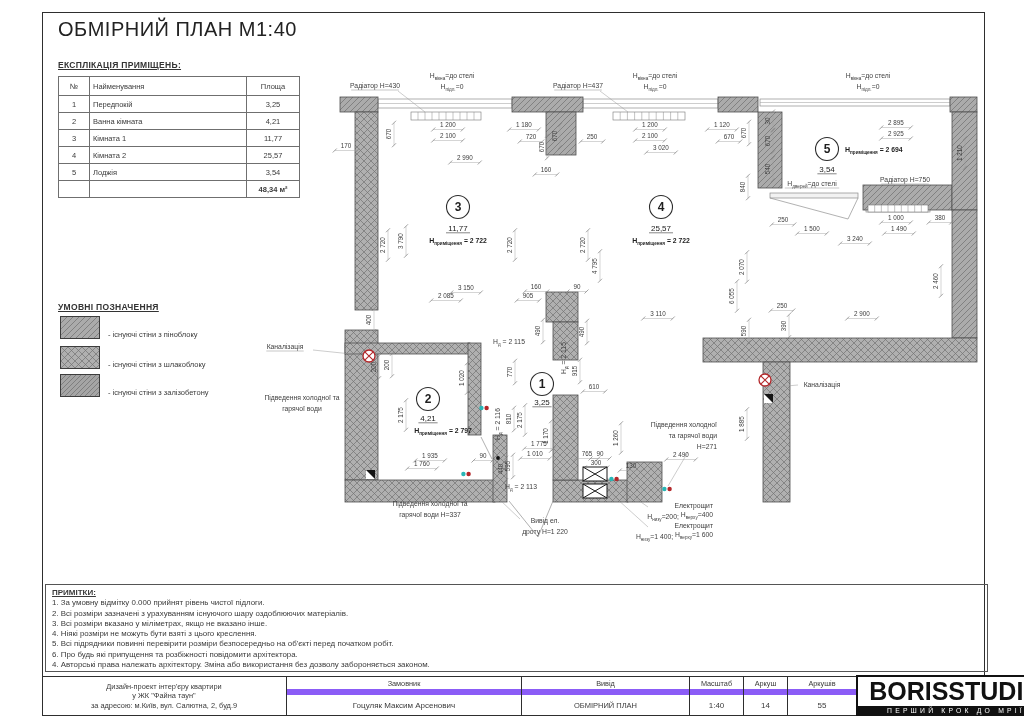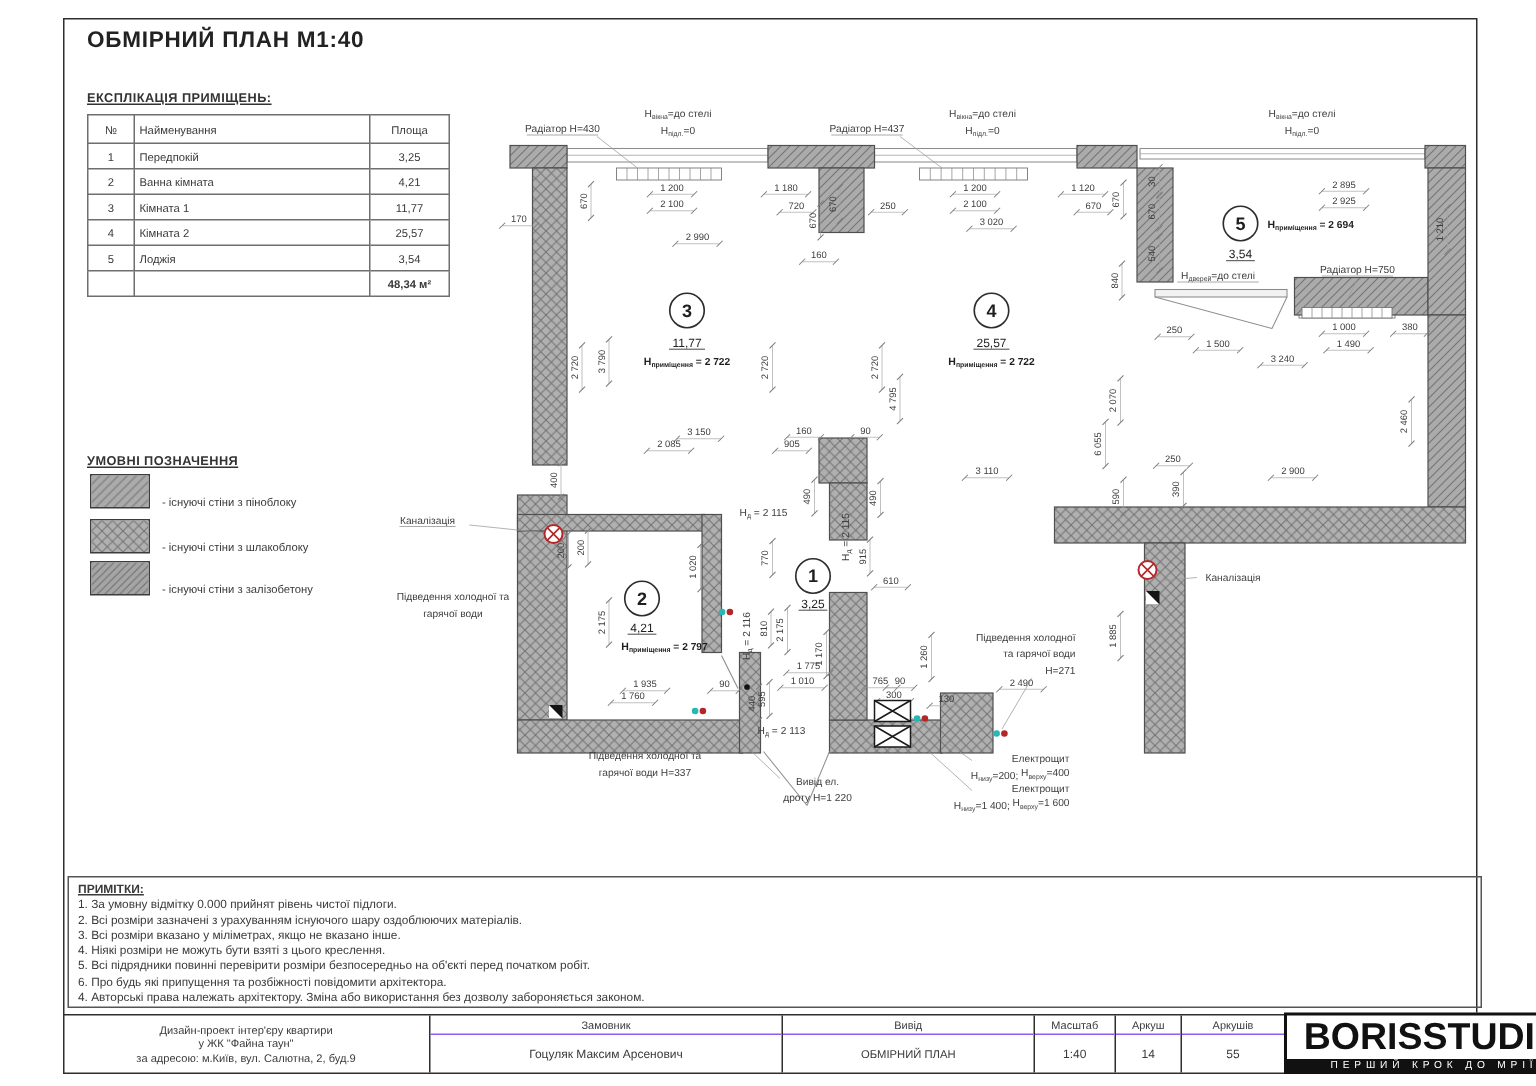--- a/index.html
+++ b/index.html
@@ -1,18 +1,18 @@
 <!DOCTYPE html>
 <html><head>
 <meta charset="utf-8">
 <style>
   html,body{margin:0;padding:0;background:#fff;}
   body{width:1024px;height:724px;position:relative;font-family:"Liberation Sans",sans-serif;color:#3a3a3a;overflow:hidden;}
   .frame{position:absolute;left:42px;top:12px;width:941px;height:702px;border:1.2px solid #2e2e2e;}
-  .page-title{position:absolute;left:58px;top:18px;font-size:15px;letter-spacing:.5px;color:#222;font-weight:700;}
+  .page-title{position:absolute;left:58px;top:18px;font-size:20px;letter-spacing:.5px;color:#222;font-weight:400;}
   .sec-heading{position:absolute;font-size:8.5px;font-weight:bold;letter-spacing:.3px;text-decoration:underline;color:#333;}
   
   .schedule{position:absolute;left:58px;top:76px;border-collapse:collapse;font-size:7.5px;color:#3a3a3a;}
   .schedule td,.schedule th{border:1px solid #6f6f6f;padding:0 3px;height:16px;font-weight:normal;}
   .schedule th{height:18px;}
   .schedule .c-num{width:24px;text-align:center;}
   .schedule .c-name{width:150px;text-align:left;}
   .schedule .c-area{width:46px;text-align:center;}
   .schedule .total td{font-weight:bold;}
   
@@ -20,21 +20,21 @@
   .legend-label{font-size:7.5px;margin-left:8px;color:#3a3a3a;}
   .swatch{width:38px;height:21px;border:1.2px solid #3d3d3d;}
   
   .notes{position:absolute;left:45px;top:584px;width:929px;height:80px;border:1px solid #555;padding:3px 6px;font-size:7.9px;line-height:10.3px;}
   .notes .nh{font-size:8px;font-weight:bold;text-decoration:underline;}
   
   .tblock{position:absolute;left:42px;top:676px;width:941px;height:38px;border-top:1.2px solid #2e2e2e;font-size:7.5px;}
   .tb-cell{position:absolute;top:0;height:38px;border-right:1px solid #2e2e2e;box-sizing:border-box;}
   .tb-proj{left:0;width:245px;display:flex;flex-direction:column;justify-content:center;text-align:center;font-size:7.4px;line-height:9.5px;}
   .tb-two{display:flex;flex-direction:column;}
-  .tb-head{height:12px;border-bottom:1px solid #8b5cf6;display:flex;align-items:center;justify-content:center;font-size:7.3px;}
+  .tb-head{height:12px;border-bottom:6px solid #8b5cf6;display:flex;align-items:center;justify-content:center;font-size:7.3px;}
   .tb-val{flex:1;display:flex;align-items:center;justify-content:center;font-size:8px;}
   .logo-box{position:absolute;left:814px;top:-2px;width:200px;height:41px;background:#fff;border:2px solid #111;box-sizing:border-box;display:flex;flex-direction:column;}
   .logo-word{flex:1;display:flex;align-items:center;justify-content:center;font-size:25px;font-weight:bold;letter-spacing:0;color:#111;font-family:"Liberation Sans",sans-serif;}
   .logo-bar{height:13px;background:#111;color:#fff;display:flex;align-items:center;justify-content:center;font-size:6.8px;letter-spacing:3.2px;}
   svg.plan{position:absolute;left:0;top:0;}
 </style>
 </head>
 <body>
 
 <div class="frame"></div>

